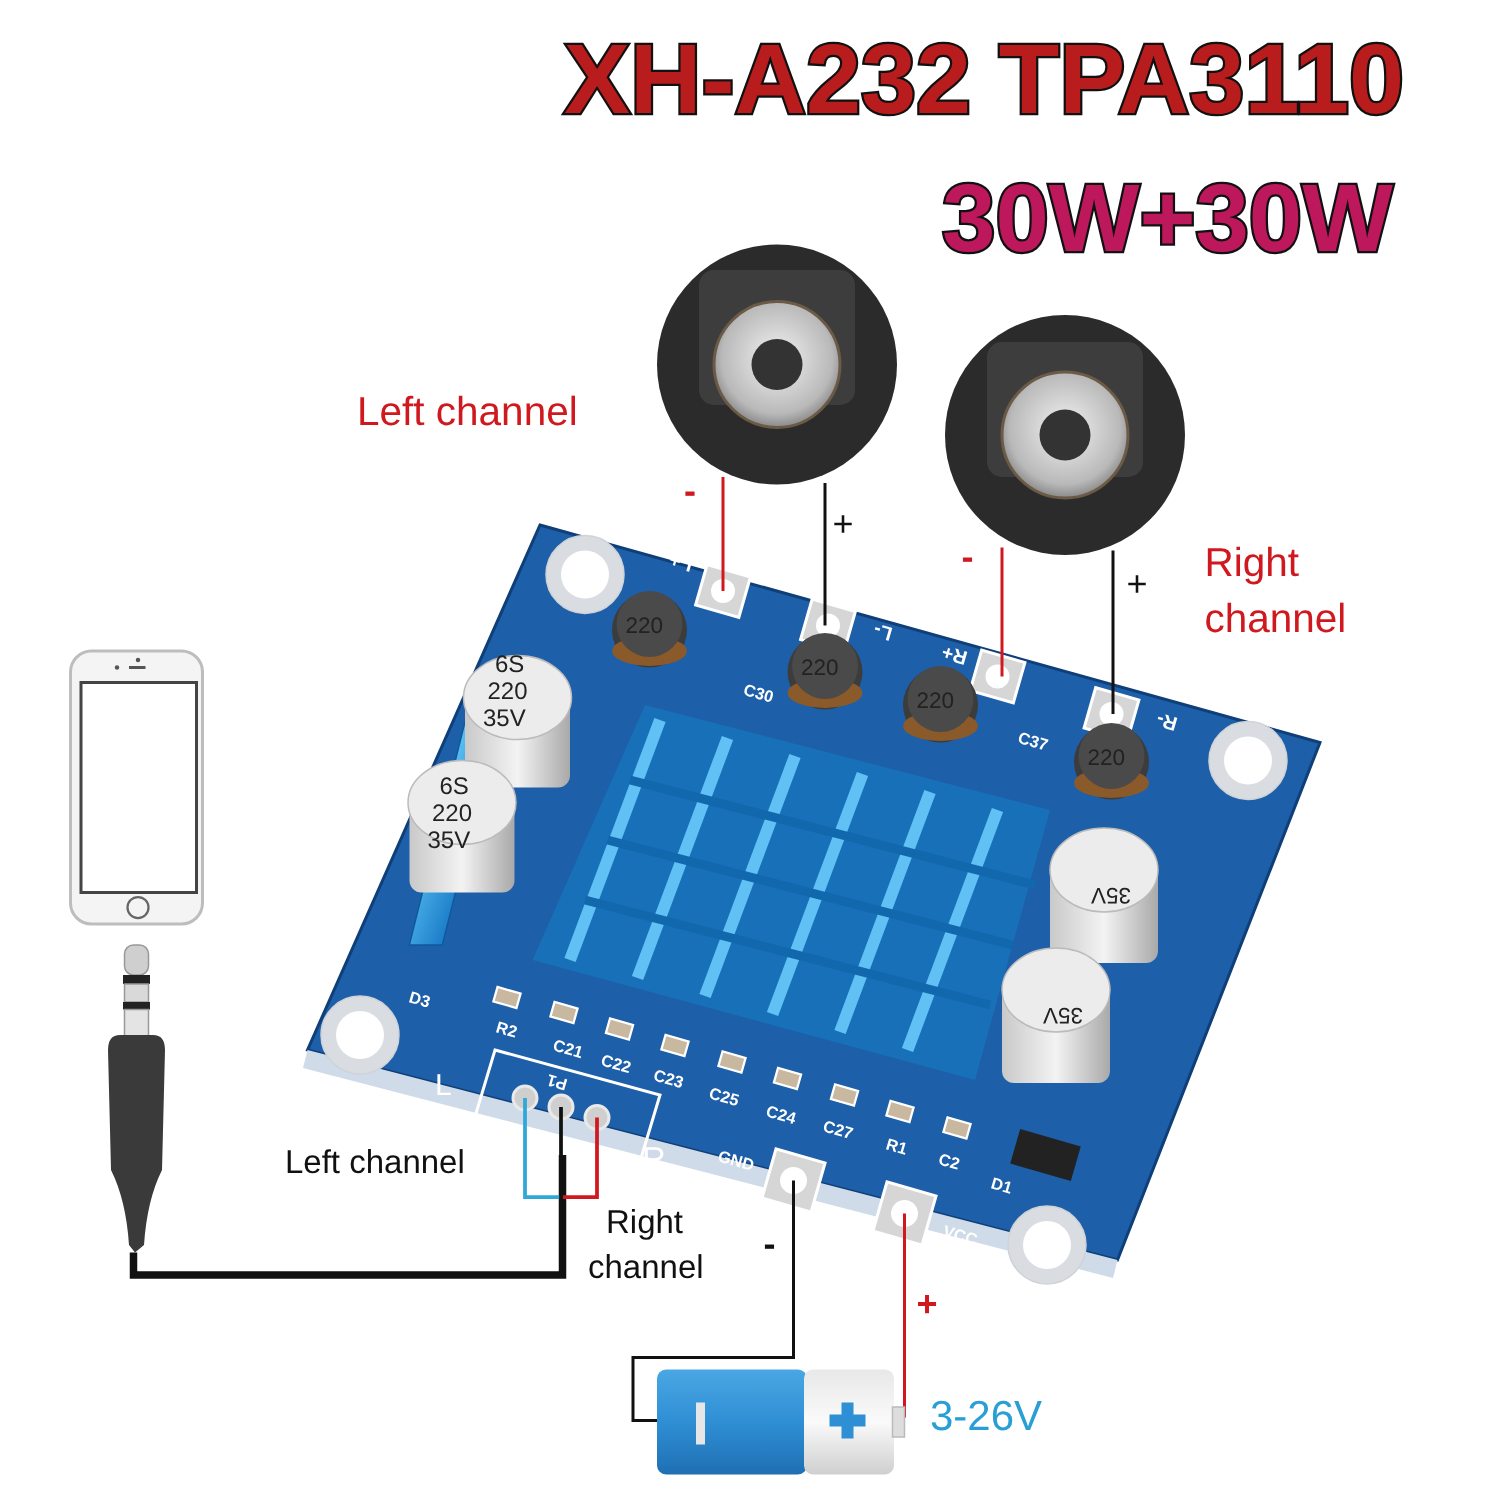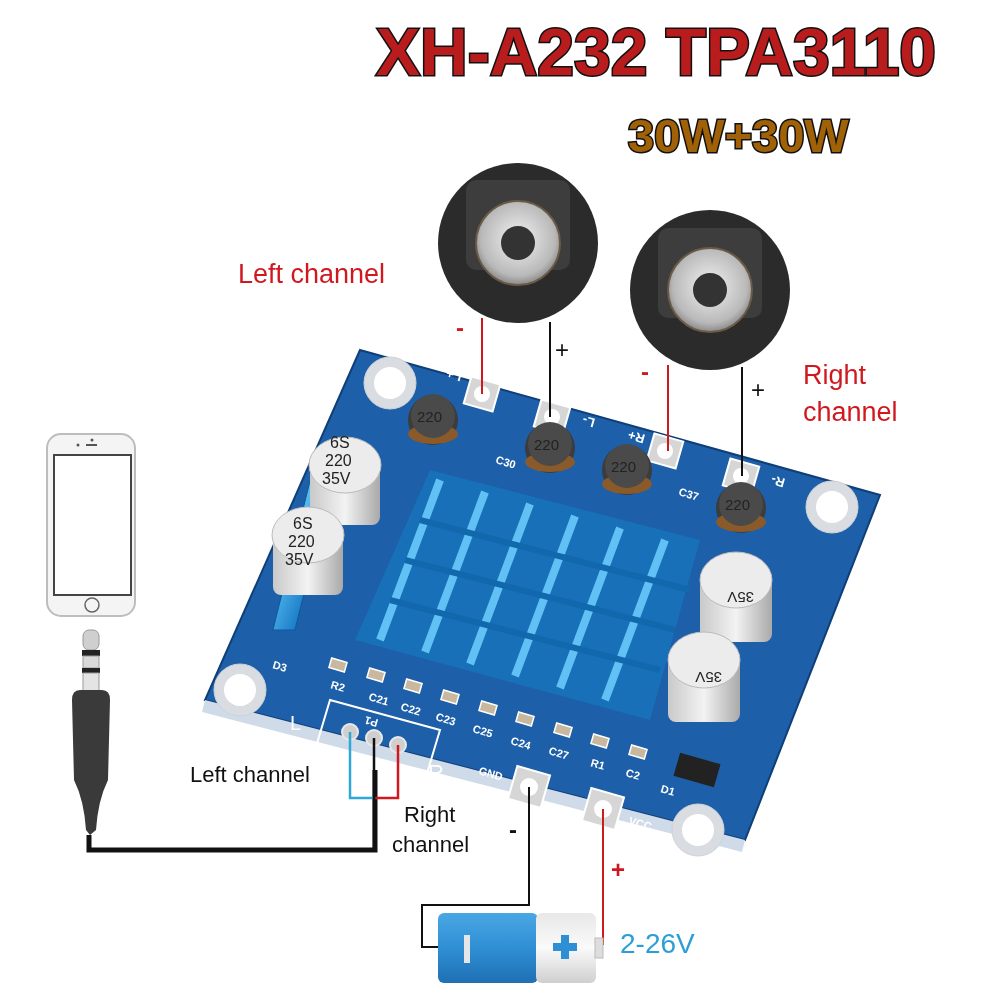--- a/index.html
+++ b/index.html
@@ -1,21 +1,21 @@
 <!DOCTYPE html>
 <html><head>
 <meta charset="utf-8">
 <style>
   html,body{margin:0;padding:0;background:#fff;}
   body{width:1000px;height:1000px;position:relative;overflow:hidden;font-family:"Liberation Sans",sans-serif;}
   .abs{position:absolute;}
   .title-line{position:absolute;font-family:"Liberation Sans",sans-serif;font-weight:bold;white-space:nowrap;letter-spacing:0px;
     paint-order:stroke fill;-webkit-text-stroke:3px #111;}
   #title1{left:376px;top:14px;font-size:66px;color:#b91c1c;}
-  #title2{left:628px;top:108px;font-size:47px;color:#a16207;}
+  #title2{left:628px;top:108px;font-size:64px;color:#be185d;}
   .lbl-red{position:absolute;color:#d0191f;font-size:27px;}
   .lbl-blk{position:absolute;color:#111;font-size:22px;}
   .sign{position:absolute;font-weight:bold;font-size:24px;line-height:1;}
   svg{position:absolute;left:0;top:0;}
 </style>
 </head>
 <body>
 
 <div id="title1" class="title-line">XH-A232 TPA3110</div>
 <div id="title2" class="title-line">30W+30W</div>
@@ -267,13 +267,13 @@
 <div class="lbl-red" style="left:803px;top:397px;">channel</div>
 <div class="sign" style="left:641px;top:360px;color:#d0191f;">-</div>
 <div class="sign" style="left:751px;top:378px;color:#111;font-weight:normal;">+</div>
 
 <div class="lbl-blk" style="left:190px;top:762px;">Left channel</div>
 <div class="lbl-blk" style="left:404px;top:802px;">Right</div>
 <div class="lbl-blk" style="left:392px;top:832px;">channel</div>
 
 <div class="sign" style="left:509px;top:818px;color:#111;">-</div>
 <div class="sign" style="left:611px;top:858px;color:#d0191f;">+</div>
-<div class="abs" style="left:620px;top:928px;font-size:28px;color:#2a9fd6;">2-26V</div>
+<div class="abs" style="left:620px;top:928px;font-size:28px;color:#2a9fd6;">3-26V</div>
 
 </body></html>

